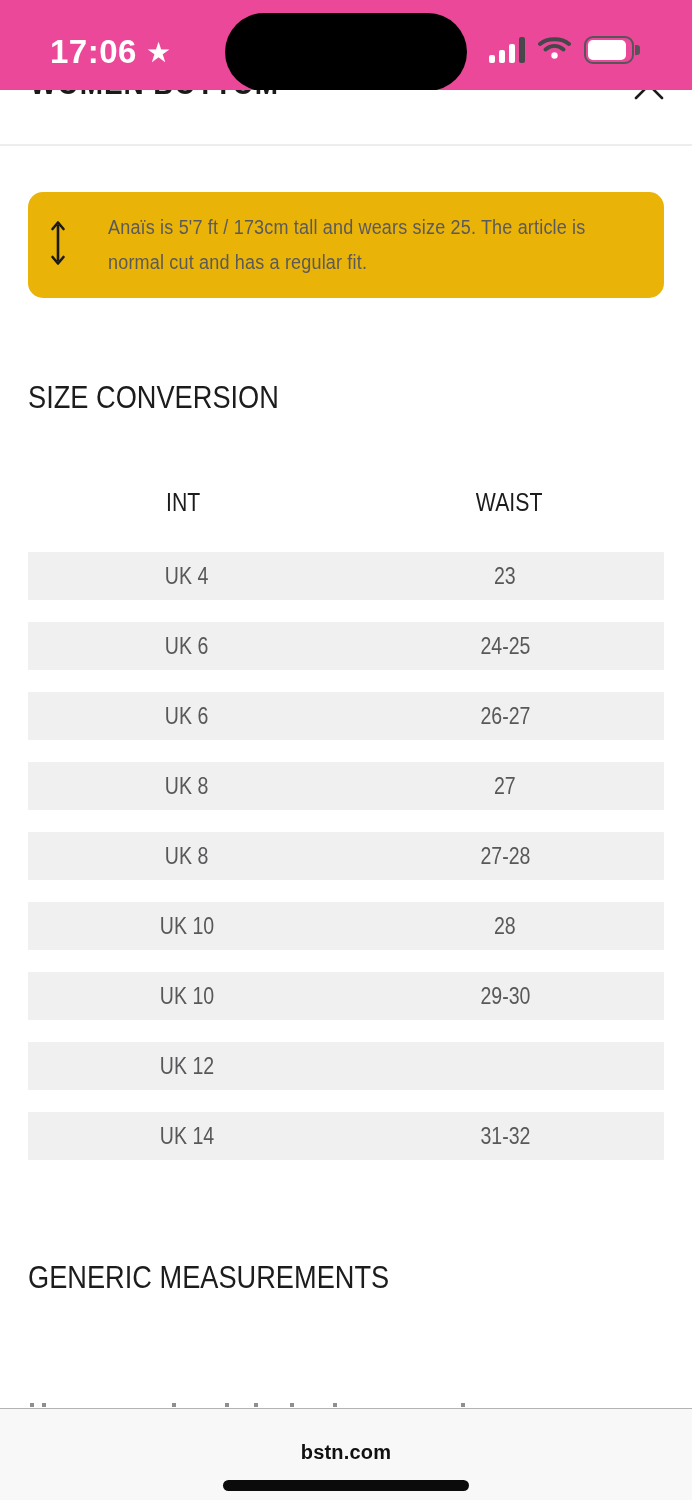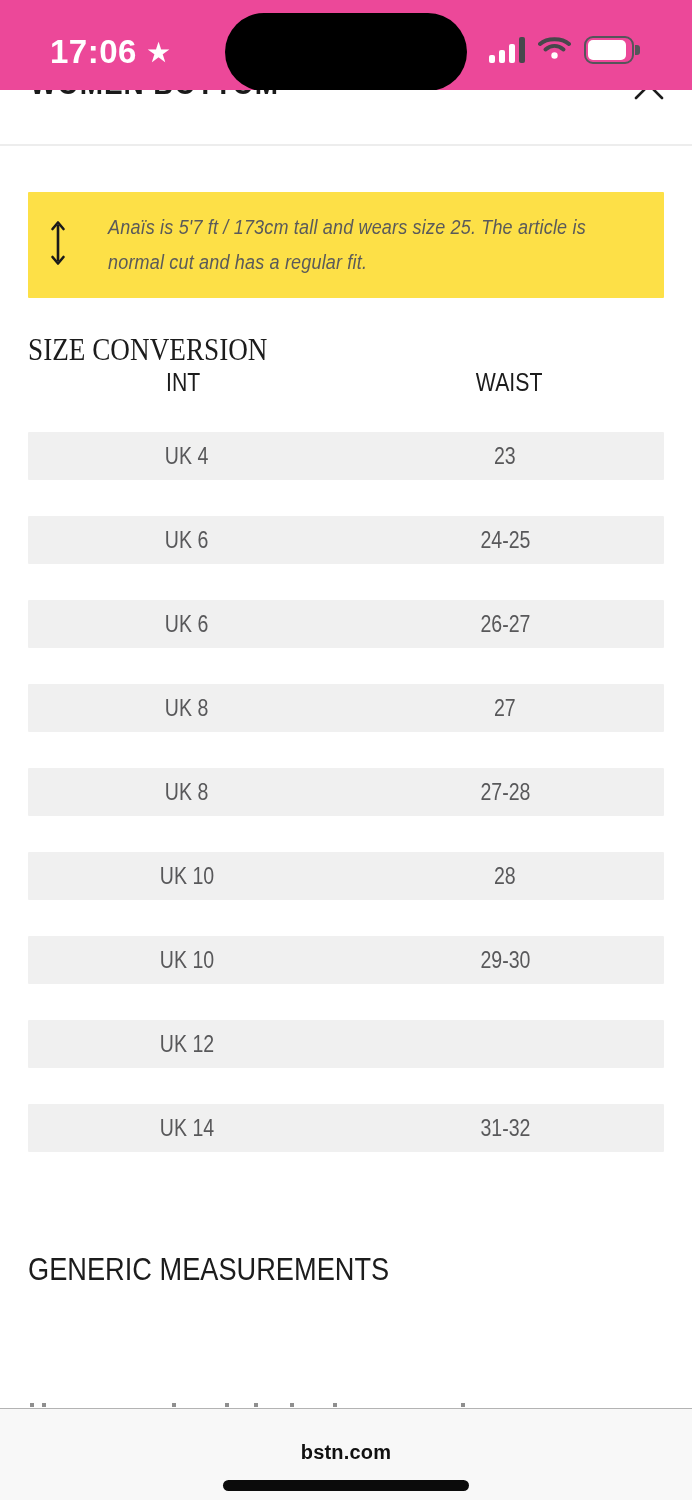--- a/index.html
+++ b/index.html
@@ -48,43 +48,43 @@
   }
   .sheet-title{
     position:absolute; left:30px; top:-24px;
     font-size:31px; font-weight:bold; color:#1a1a1a; letter-spacing:1px;
     display:inline-block; transform:scaleX(.9); transform-origin:left top; white-space:nowrap;
   }
   .close-btn{ position:absolute; right:26px; top:-22px; width:34px; height:34px; }
   
   .content{ padding:0 28px; }
   .fit-note{
-    margin-top:46px; background:#fde047; border-radius:1px;
-    height:106px; display:flex; align-items:center; padding-left:22px;font-style:italic;
+    margin-top:46px; background:#eab308; border-radius:15px;
+    height:106px; display:flex; align-items:center; padding-left:22px;
   }
   .fit-note .icon-wrap{ width:16px; flex:0 0 16px; }
   .note-text{
     margin-left:42px; width:575px;
     font-size:20px; line-height:35px; color:#5a5a5a; letter-spacing:.2px;
     transform:scaleX(.9); transform-origin:left center;
   }
   h2.sec{
     font-size:32px; font-weight:500; color:#1c1c1c; line-height:34px;
   }
-  .sec-size{ margin-top:34px;font-family:Liberation Serif, serif; }
+  .sec-size{ margin-top:82px; }
   .sec-generic{ margin-top:100px; }
   .cond{ display:inline-block; transform:scaleX(.85); transform-origin:center; white-space:nowrap; }
   .cond-left{ transform-origin:left center; }
   
-  .thead{ display:flex; height:32px; align-items:center;gap:16px; }
+  .thead{ margin-top:72px; display:flex; height:32px; align-items:center;gap:16px; }
   .thead .tcell{ font-size:25px; font-weight:500; color:#1c1c1c; }
   .tbody{ margin-top:34px; }
   .trow{
     display:flex; height:48px; align-items:center;
-    background:#f0f0f0; border-radius:1px; margin-bottom:36px;
+    background:#f0f0f0; border-radius:1px; margin-bottom:22px;
   }
   .trow:last-child{ margin-bottom:0; }
   .tcell{ width:50%; text-align:center; }
   .trow .tcell{ font-size:23px; color:#58585a; }
   
   .letter-tops{ position:absolute; left:0; top:1403px; width:100%; height:5px; }
   .letter-tops i{ position:absolute; top:0; width:4px; height:4px; background:#8f8f8f; }
   
   .browser-bar{
     position:absolute; left:0; bottom:0; width:100%; height:92px;

